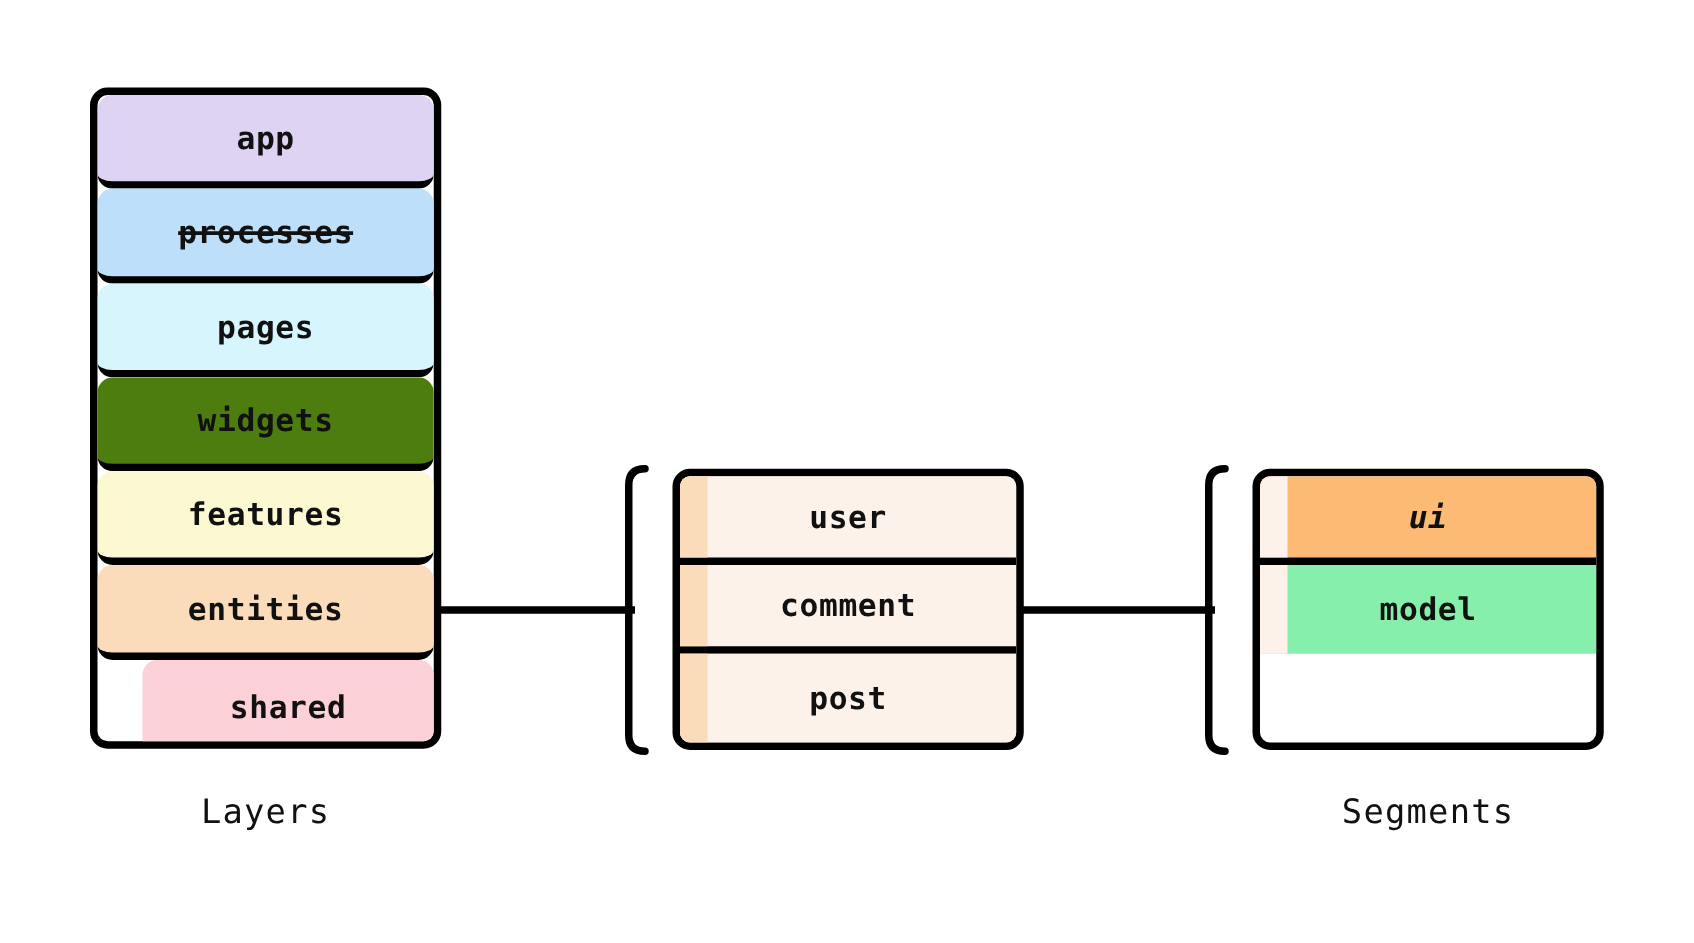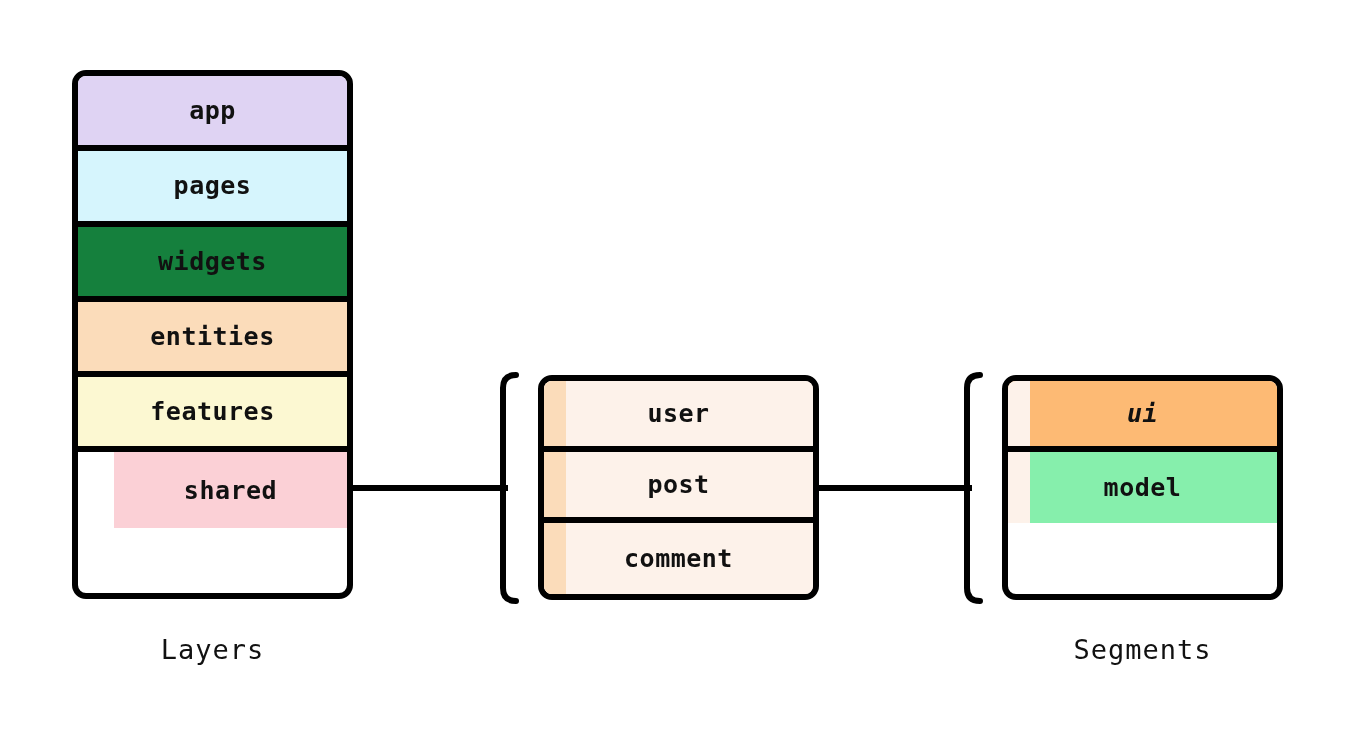--- a/index.html
+++ b/index.html
@@ -63,21 +63,21 @@
     z-index: 1;
   }
 
   
   #layers-stack {
     left: 72px;
     top: 70px;
     width: 281px;
     height: 529px;
   }
-  #layers-stack .row { height: 75.3px; }
+  #layers-stack .row { height: 75.3px; border-radius: 12px; }
 
   
   #slices-stack {
     left: 538px;
     top: 375px;
     width: 281px;
     height: 225px;
   }
   #slices-stack .row { height: 71px; }
 
@@ -135,60 +135,64 @@
 </head>
 <body>
 
 <div class="canvas">
 
   <div class="stack" id="layers-stack">
     <div class="row" style="background: rgb(223, 211, 243);">
 
       <span class="label">app</span>
     </div>
+    <div class="row" style="background: rgb(190, 223, 250);">
+
+      <span class="label strike">processes</span>
+    </div>
     <div class="row" style="background: rgb(214, 245, 253);">
 
       <span class="label">pages</span>
     </div>
-    <div class="row" style="background: #15803d;">
+    <div class="row" style="background: #4d7c0f;">
 
       <span class="label">widgets</span>
     </div>
+    <div class="row" style="background: rgb(252, 248, 210);">
+
+      <span class="label">features</span>
+    </div>
     <div class="row" style="background: rgb(251, 220, 186);">
 
       <span class="label">entities</span>
-    </div>
-    <div class="row" style="background: rgb(252, 248, 210);">
-
-      <span class="label">features</span>
     </div>
     <div class="row" style="background: rgb(251, 208, 214); margin-left: 36px;">
 
       <span class="label">shared</span>
     </div>
   </div>
 
   <div class="connector" id="connector-layers-slices"></div>
 
   <svg class="bracket" id="bracket-slices" viewBox="0 0 26 236">
     <path d="M 20 5 Q 7 5 7 18 L 7 218 Q 7 231 20 231" fill="none" stroke="#000000" stroke-width="6" stroke-linecap="round" stroke-linejoin="round"></path>
   </svg>
 
   <div class="stack" id="slices-stack" style="background: rgb(253, 242, 234);">
     <div class="row" style="background: rgb(253, 242, 234);">
       <span class="stripe" style="background: rgb(251, 220, 186);"></span>
       <span class="label">user</span>
     </div>
     <div class="row" style="background: rgb(253, 242, 234);">
       <span class="stripe" style="background: rgb(251, 220, 186);"></span>
-      <span class="label">post</span>
+      <span class="label">comment</span>
     </div>
     <div class="row" style="background: rgb(253, 242, 234);">
       <span class="stripe" style="background: rgb(251, 220, 186);"></span>
-      <span class="label">comment</span>
+      <span class="label">post</span>
     </div>
   </div>
 
   <div class="connector" id="connector-slices-segments"></div>
 
   <svg class="bracket" id="bracket-segments" viewBox="0 0 26 236">
     <path d="M 20 5 Q 7 5 7 18 L 7 218 Q 7 231 20 231" fill="none" stroke="#000000" stroke-width="6" stroke-linecap="round" stroke-linejoin="round"></path>
   </svg>
 
   <div class="stack" id="segments-stack" style="background: rgb(255, 255, 255);">

